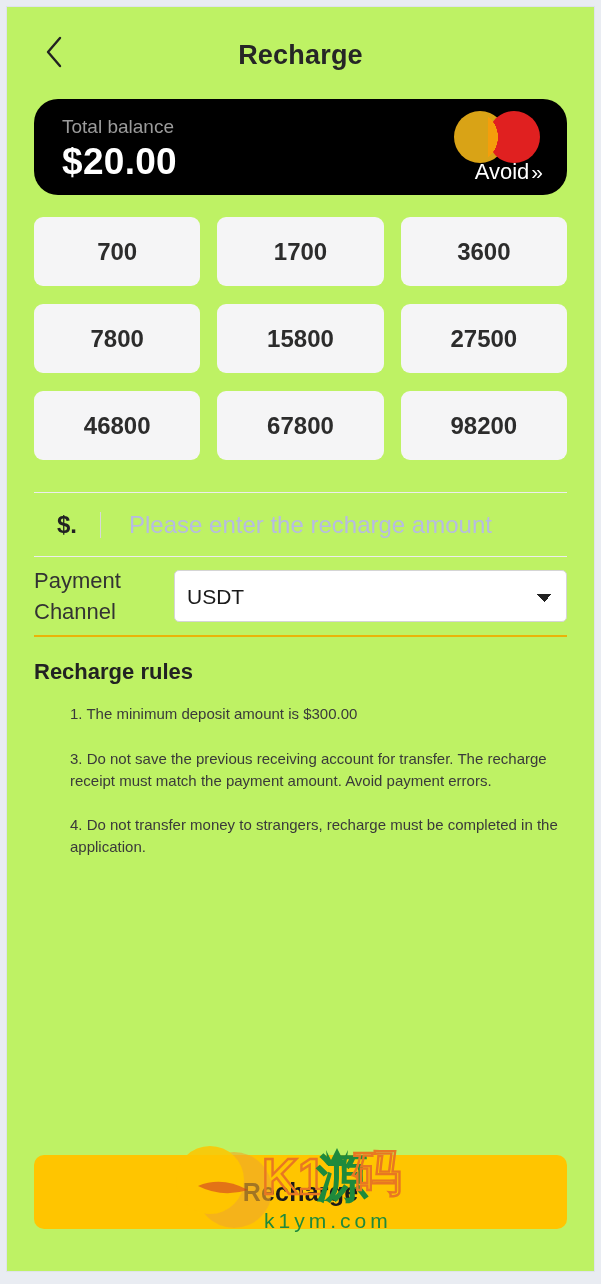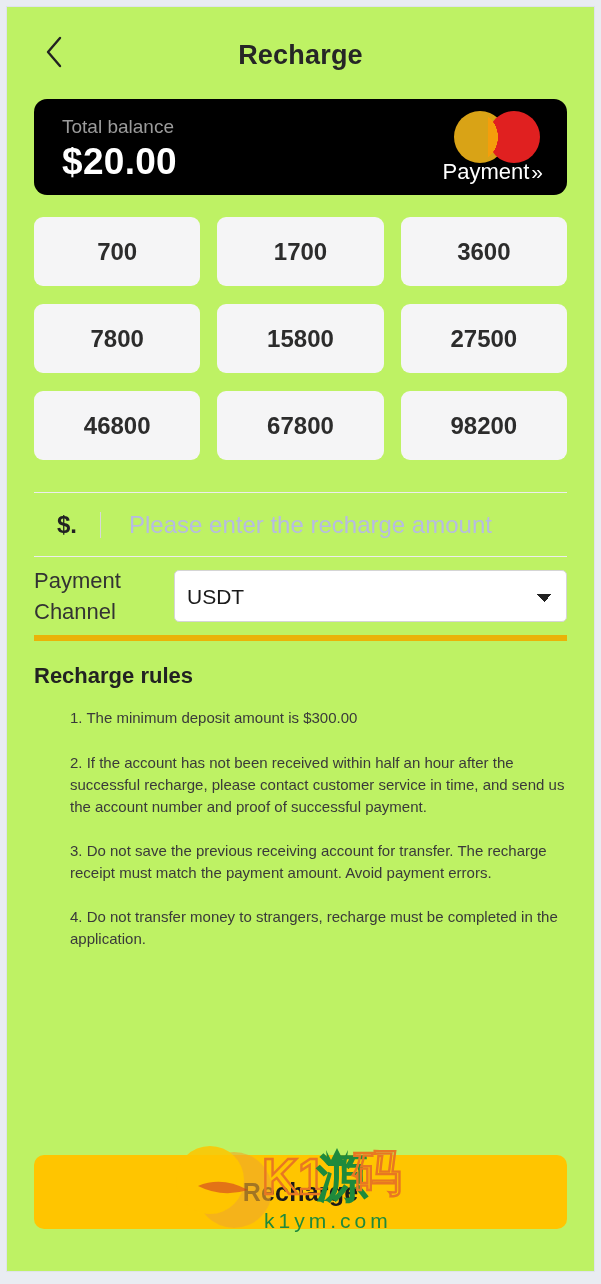--- a/index.html
+++ b/index.html
@@ -51,21 +51,21 @@
     color: #262626;
     letter-spacing: .2px;
   }
 
   
   .balance-card {
     position: relative;
     margin: 14px 27px 0 27px;
     height: 96px;
     background: #000000;
-    border-radius: 13px;
+    border-radius: 24px;
     overflow: hidden;
   }
   .bal-label {
     position: absolute;
     left: 28px;
     top: 17px;
     font-size: 19px;
     color: #9b9b9b;
   }
   .bal-amount {
@@ -164,21 +164,21 @@
     font-family: "Liberation Sans", sans-serif;
     font-size: 24px;
     color: #333;
   }
   .amount-input::placeholder { color: #b6bbe2; }
 
   
   .channel-row {
     margin: 0 27px;
     min-height: 78px;
-    border-bottom: 6px solid #eab308;
+    border-bottom: 2px solid #eab308;
     display: flex;
     align-items: center;
     padding: 8px 0;
   }
   .channel-label {
     width: 140px;
     font-size: 22px;
     color: #333;
     line-height: 1.42;
   }
@@ -276,21 +276,21 @@
 
   <div class="balance-card">
     <div class="bal-label">Total balance</div>
     <div class="bal-amount">$20.00</div>
     <div class="mc-logo">
       <div class="c left"></div>
       <div class="c right"></div>
       <div class="c mid"></div>
     </div>
     <div class="record-link">
-      <span>Payment</span><span class="chev">»</span>
+      <span>Avoid</span><span class="chev">»</span>
     </div>
   </div>
 
   <div class="amount-grid">
     <button class="amount-btn">700</button>
     <button class="amount-btn">1700</button>
     <button class="amount-btn">3600</button>
     <button class="amount-btn">7800</button>
     <button class="amount-btn">15800</button>
     <button class="amount-btn">27500</button>
@@ -308,21 +308,20 @@
   <div class="channel-row">
     <div class="channel-label">Payment Channel</div>
     <select class="channel-select">
       <option>USDT</option>
     </select>
   </div>
 
   <div class="rules">
     <div class="rules-title">Recharge rules</div>
     <p class="rule-item">1. The minimum deposit amount is $300.00</p>
-    <p class="rule-item">2. If the account has not been received within half an hour after the successful recharge, please contact customer service in time, and send us the account number and proof of successful payment.</p>
     <p class="rule-item">3. Do not save the previous receiving account for transfer. The recharge receipt must match the payment amount. Avoid payment errors.</p>
     <p class="rule-item">4. Do not transfer money to strangers, recharge must be completed in the application.</p>
   </div>
 
   <div class="submit-wrap">
     <button class="submit-btn">Recharge</button>
     <div class="watermark">
       <svg width="250" height="120" viewBox="0 0 250 120">
 
         <g opacity="0.85">

